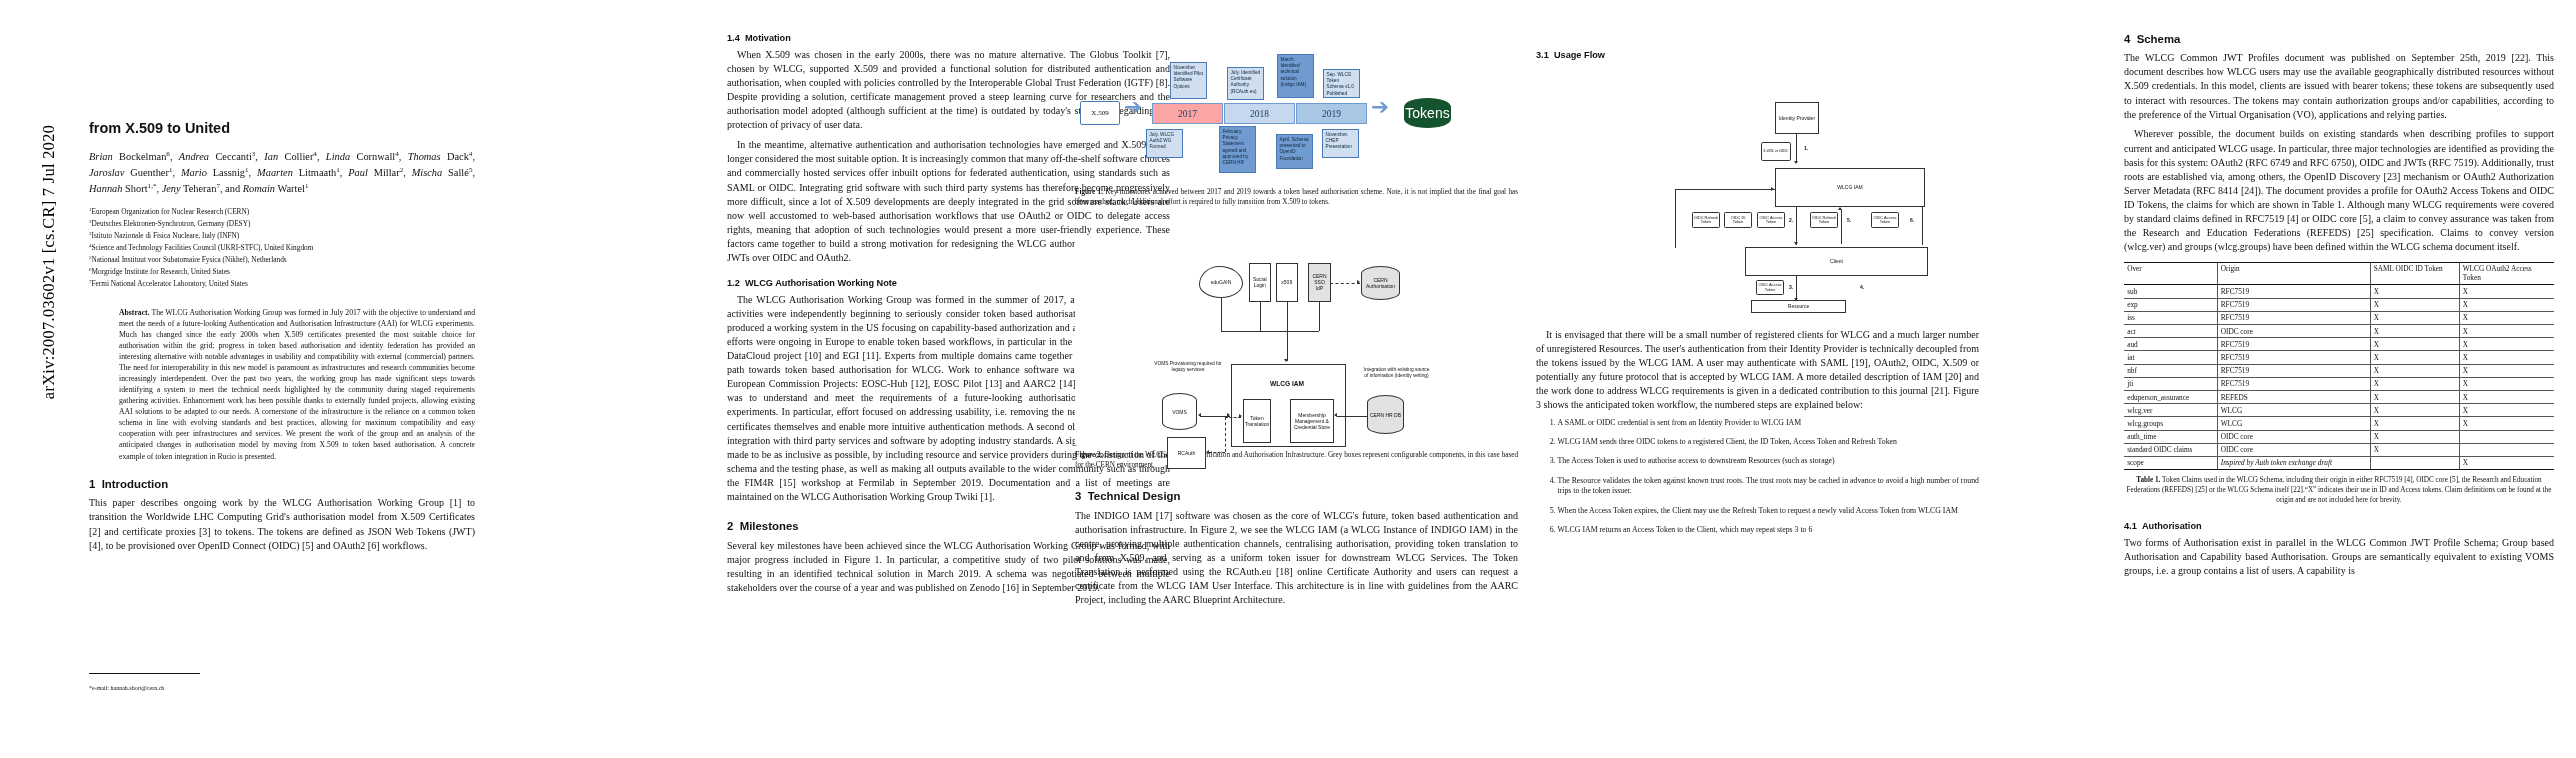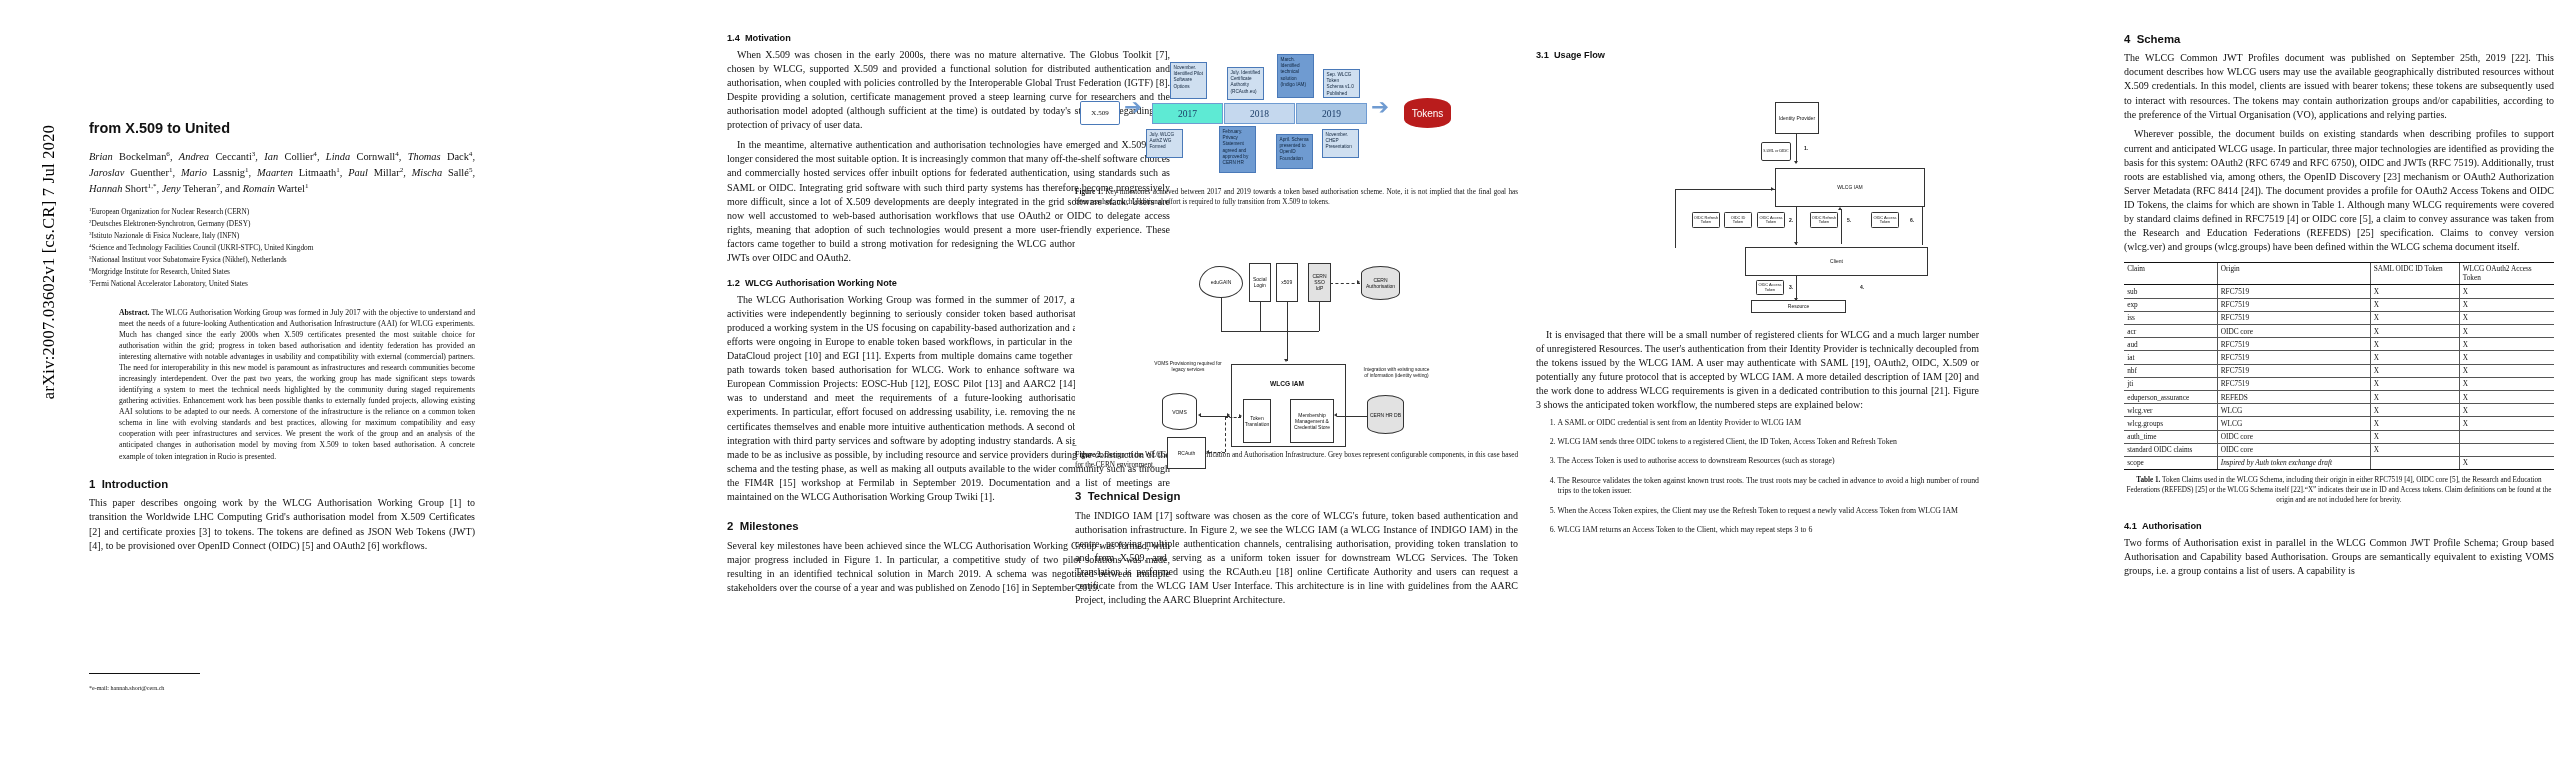--- a/index.html
+++ b/index.html
@@ -69,22 +69,22 @@
     display:flex; align-items:center; justify-content:center;
     font-size:9.5px; color:#1b3c66;
   }
   .note{
     position:absolute; background:#6f9bd1; border:0.6px solid #4a79b8;
     color:#11253d; font-size:4.7px; line-height:1.33; padding:1.9px 2.5px;
     font-family:"Liberation Sans", sans-serif;
   }
   .note.lite{ background:#cfdff0; }
   .cyl{
-    position:absolute; background:#b91c1c; border-radius:50%/8.9px;
-    color:#fff; font-size:10px; display:flex; align-items:center;
+    position:absolute; background:#14532d; border-radius:50%/8.9px;
+    color:#fff; font-size:14px; display:flex; align-items:center;
     justify-content:center; font-family:"Liberation Sans",sans-serif;
   }
   .bigarrow{ position:absolute; color:#6f9bd1; font-size:21.5px; line-height:1; }
 
   
   .diag{ position:relative; background:#fff; }
   .bx{
     position:absolute; border:0.6px solid #333; background:#fff;
     font-family:"Liberation Sans", sans-serif; font-size:5px; line-height:1.25;
     display:flex; align-items:center; justify-content:center; text-align:center;
@@ -206,21 +206,21 @@
   <div class="col c3">
 
     <div style="margin-top:30px;">
       <div class="fig1">
 
         <div class="flag" style="left:5px; top:71px; width:40px; height:24px;">
           <span>X.509</span>
         </div>
         <div class="bigarrow" style="left:49px; top:67px;">➔</div>
 
-        <div class="tl-band" style="left:77px; top:73px; width:71px; background:#5eead4;">
+        <div class="tl-band" style="left:77px; top:73px; width:71px; background:#fca5a5;">
           <span>2017</span>
         </div>
         <div class="tl-band" style="left:149px; top:73px; width:71px; background:#c5d8ee;">
           <span>2018</span>
         </div>
         <div class="tl-band" style="left:221px; top:73px; width:71px; background:#a9c6e4;">
           <span>2019</span>
         </div>
 
         <div class="bigarrow" style="left:296px; top:67px;">➔</div>
@@ -406,21 +406,21 @@
     <div style="margin-top:33px;">
       <h3 class="sec">
         <span>4</span>&nbsp;&nbsp;<span>Schema</span>
       </h3>
       <p class="body">The WLCG Common JWT Profiles document was published on September 25th, 2019 [22]. This document describes how WLCG users may use the available geographically distributed resources without X.509 credentials. In this model, clients are issued with bearer tokens; these tokens are subsequently used to interact with resources. The tokens may contain authorization groups and/or capabilities, according to the preference of the Virtual Organisation (VO), applications and relying parties.</p>
       <p class="body ind">Wherever possible, the document builds on existing standards when describing profiles to support current and anticipated WLCG usage. In particular, three major technologies are identified as providing the basis for this system: OAuth2 (RFC 6749 and RFC 6750), OIDC and JWTs (RFC 7519). Additionally, trust roots are established via, among others, the OpenID Discovery [23] mechanism or OAuth2 Authorization Server Metadata (RFC 8414 [24]). The document provides a profile for OAuth2 Access Tokens and OIDC ID Tokens, the claims for which are shown in Table 1. Although many WLCG requirements were covered by standard claims defined in RFC7519 [4] or OIDC core [5], a claim to convey assurance was taken from the Research and Education Federations (REFEDS) [25] specification. Claims to convey version (wlcg.ver) and groups (wlcg.groups) have been defined within the WLCG schema document itself.</p>
 
       <table class="claims">
         <thead>
           <tr>
-            <th>Claim</th>
+            <th>Over</th>
             <th class="vl">Origin</th>
             <th class="vl" style="width:89px">SAML OIDC ID Token</th>
             <th class="vl" style="width:95px">WLCG OAuth2 Access Token</th>
           </tr>
         </thead>
         <tbody>
             <tr class="top">
               <td>sub</td>
               <td class="vl">RFC7519</td>
               <td class="vl">X</td>

